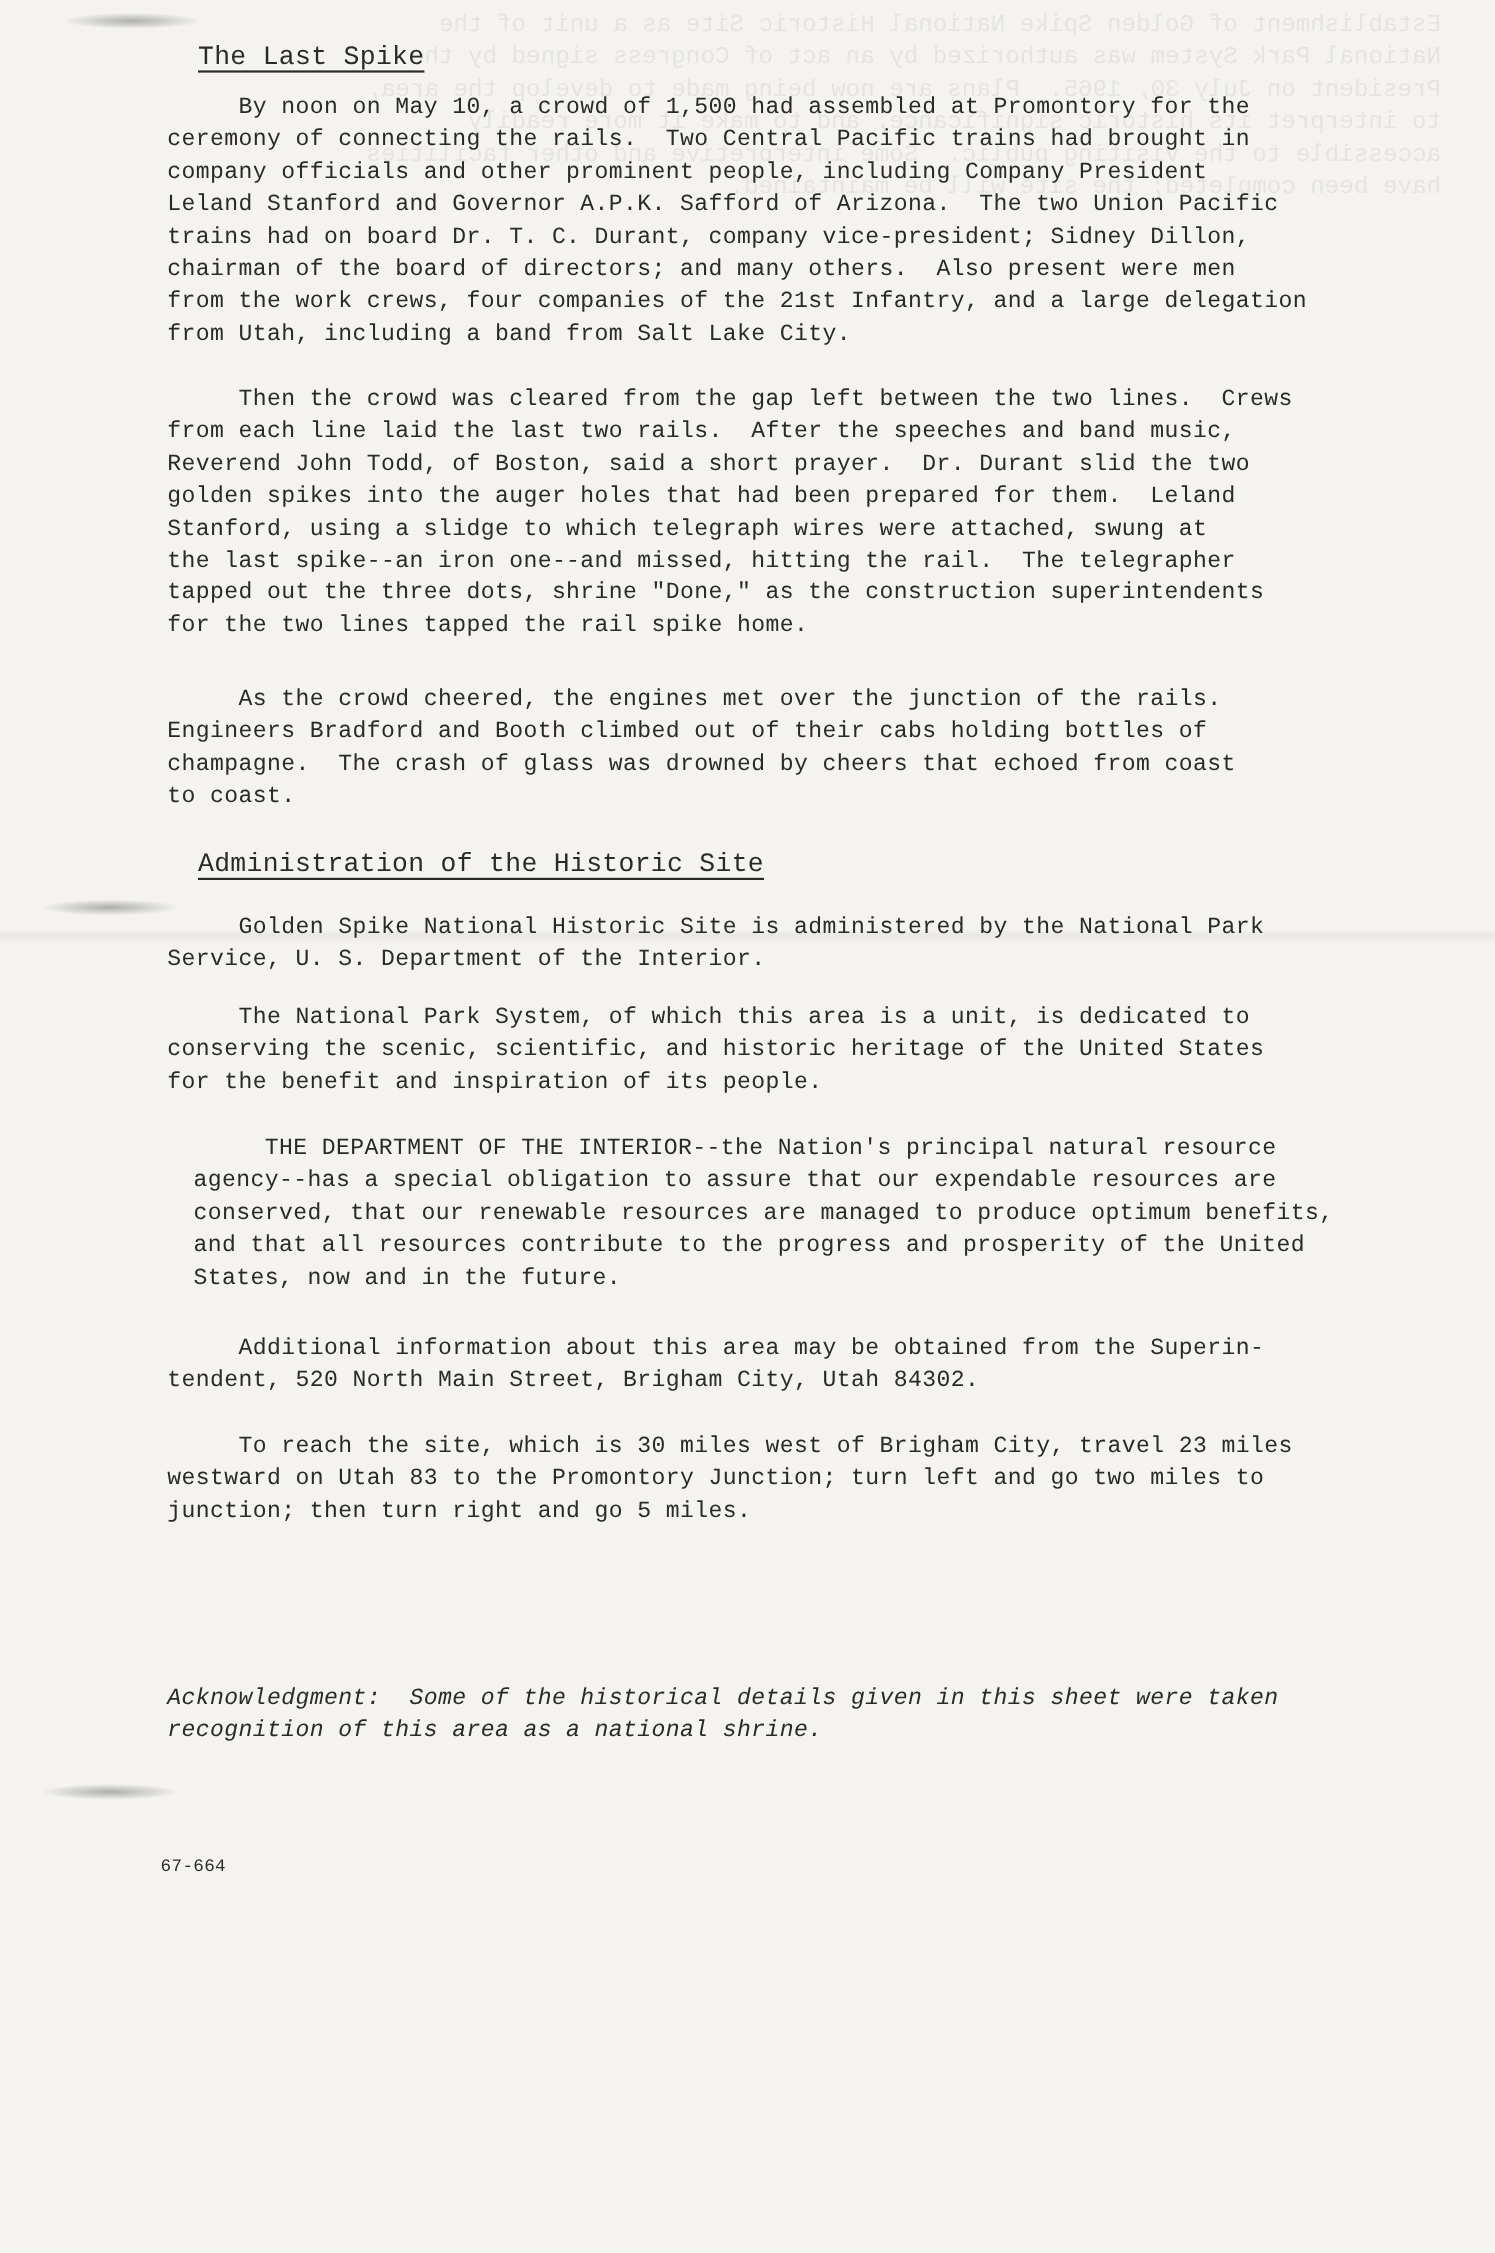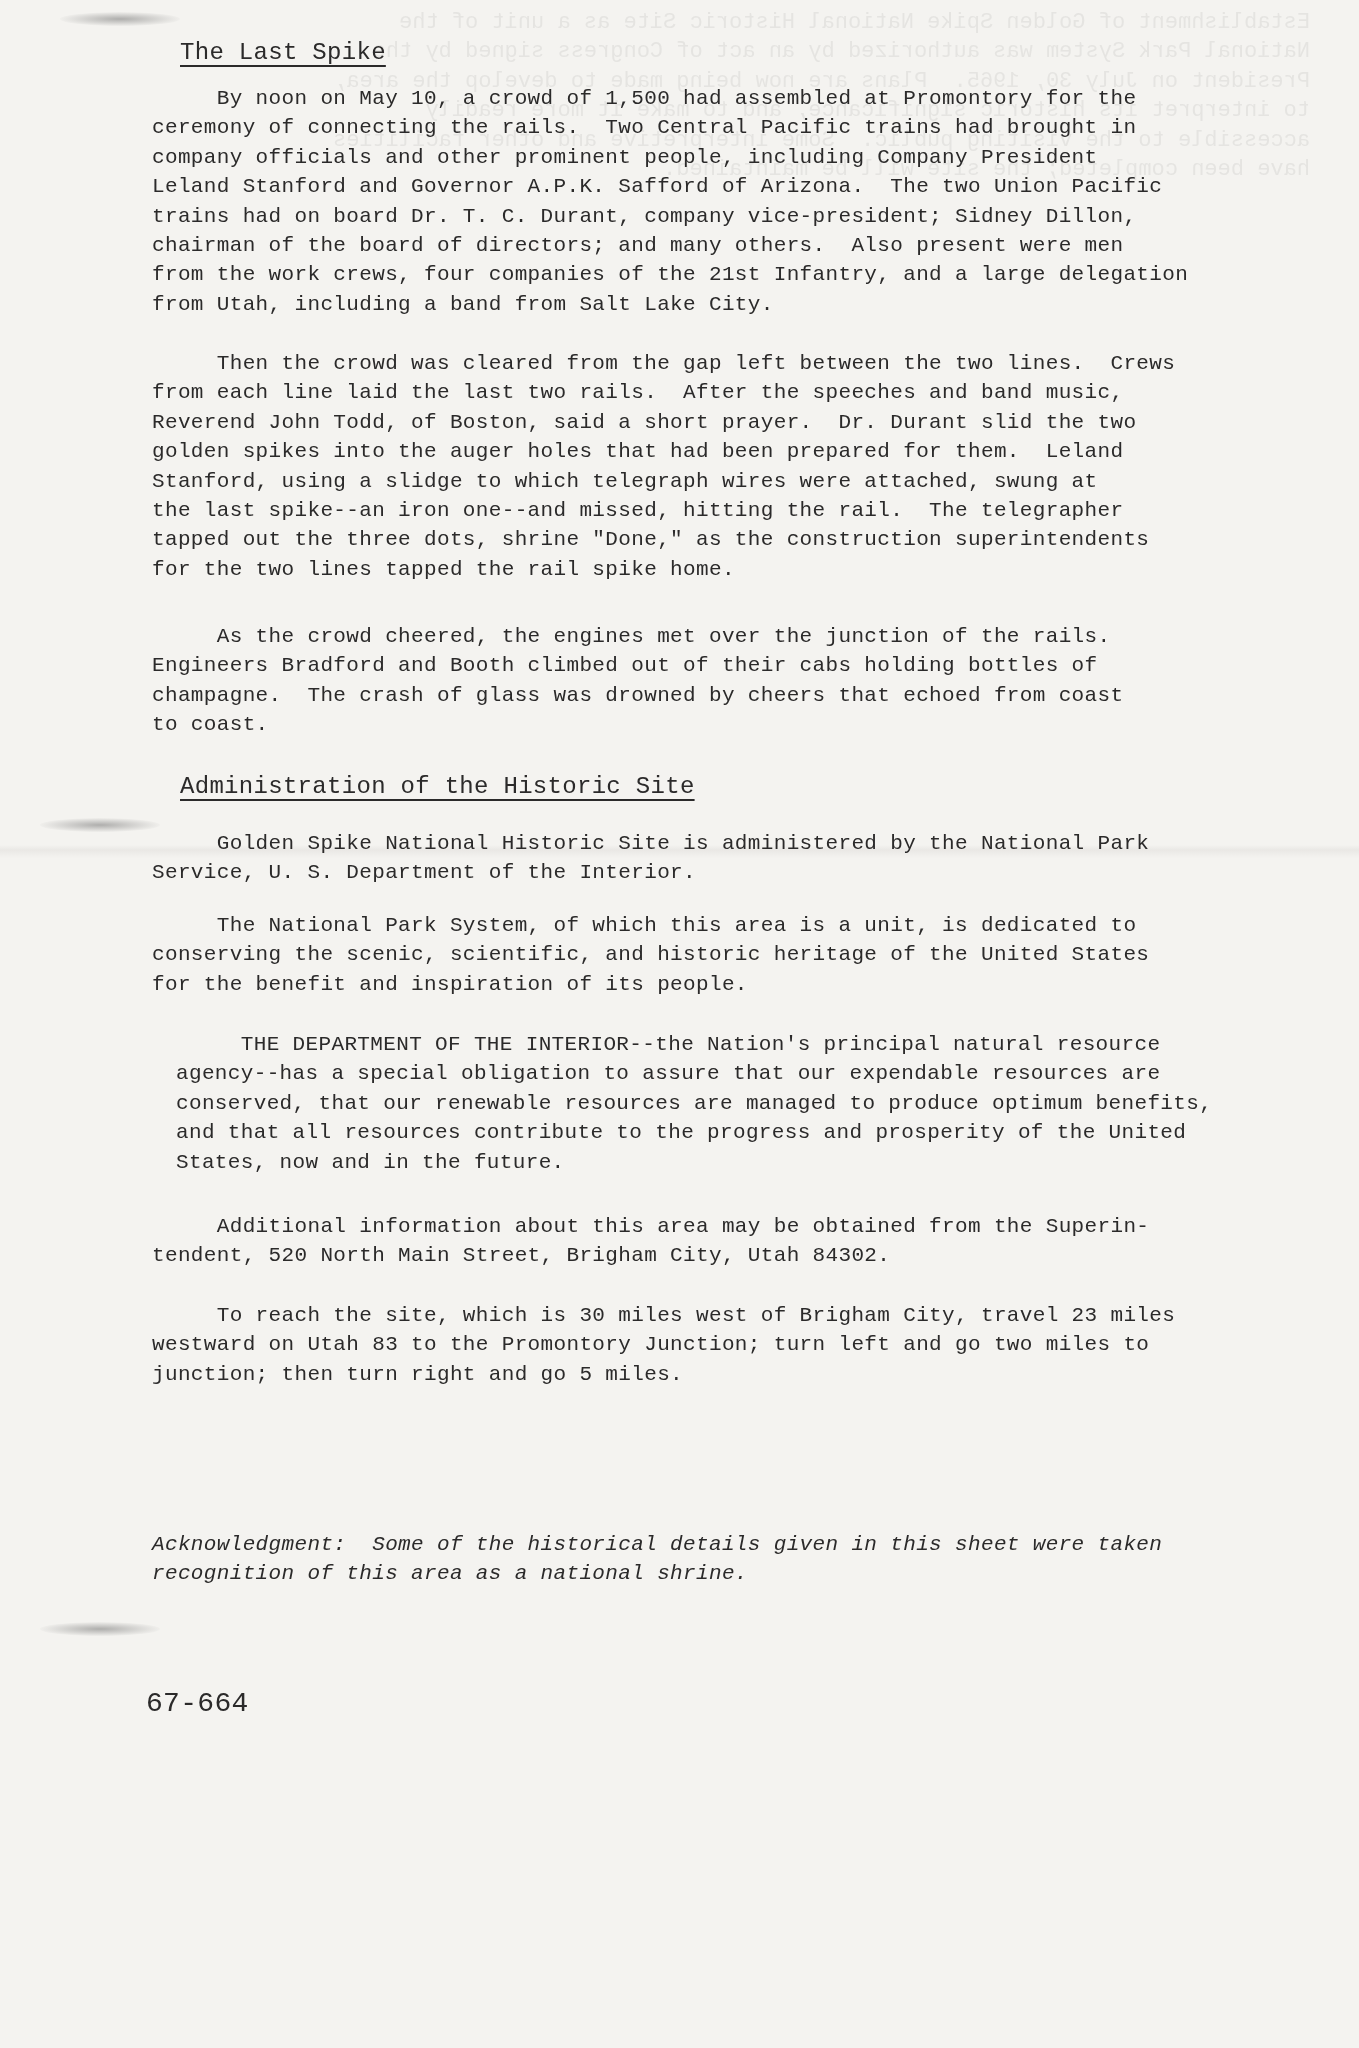--- a/index.html
+++ b/index.html
@@ -38,21 +38,21 @@
       margin-left: 44px;
     }
     .para {
       position: absolute; left: 152px; width: 1200px;
       font-size: 21px; line-height: 29.4px;
       letter-spacing: 0.35px;
     }
     .line { display: block; white-space: pre; }
     .code {
       position: absolute; left: 146px; top: 1688px;
-      font-size: 28px; letter-spacing: 0.3px;
+      font-size: 16px; letter-spacing: 0.3px;
     }
   </style>
 </head>
 <body>
 
 <div class="page">
 
   <div class="ghost" style="top:8px;">Establishment of Golden Spike National Historic Site as a unit of the
 National Park System was authorized by an act of Congress signed by the
 President on July 30, 1965.  Plans are now being made to develop the area,

